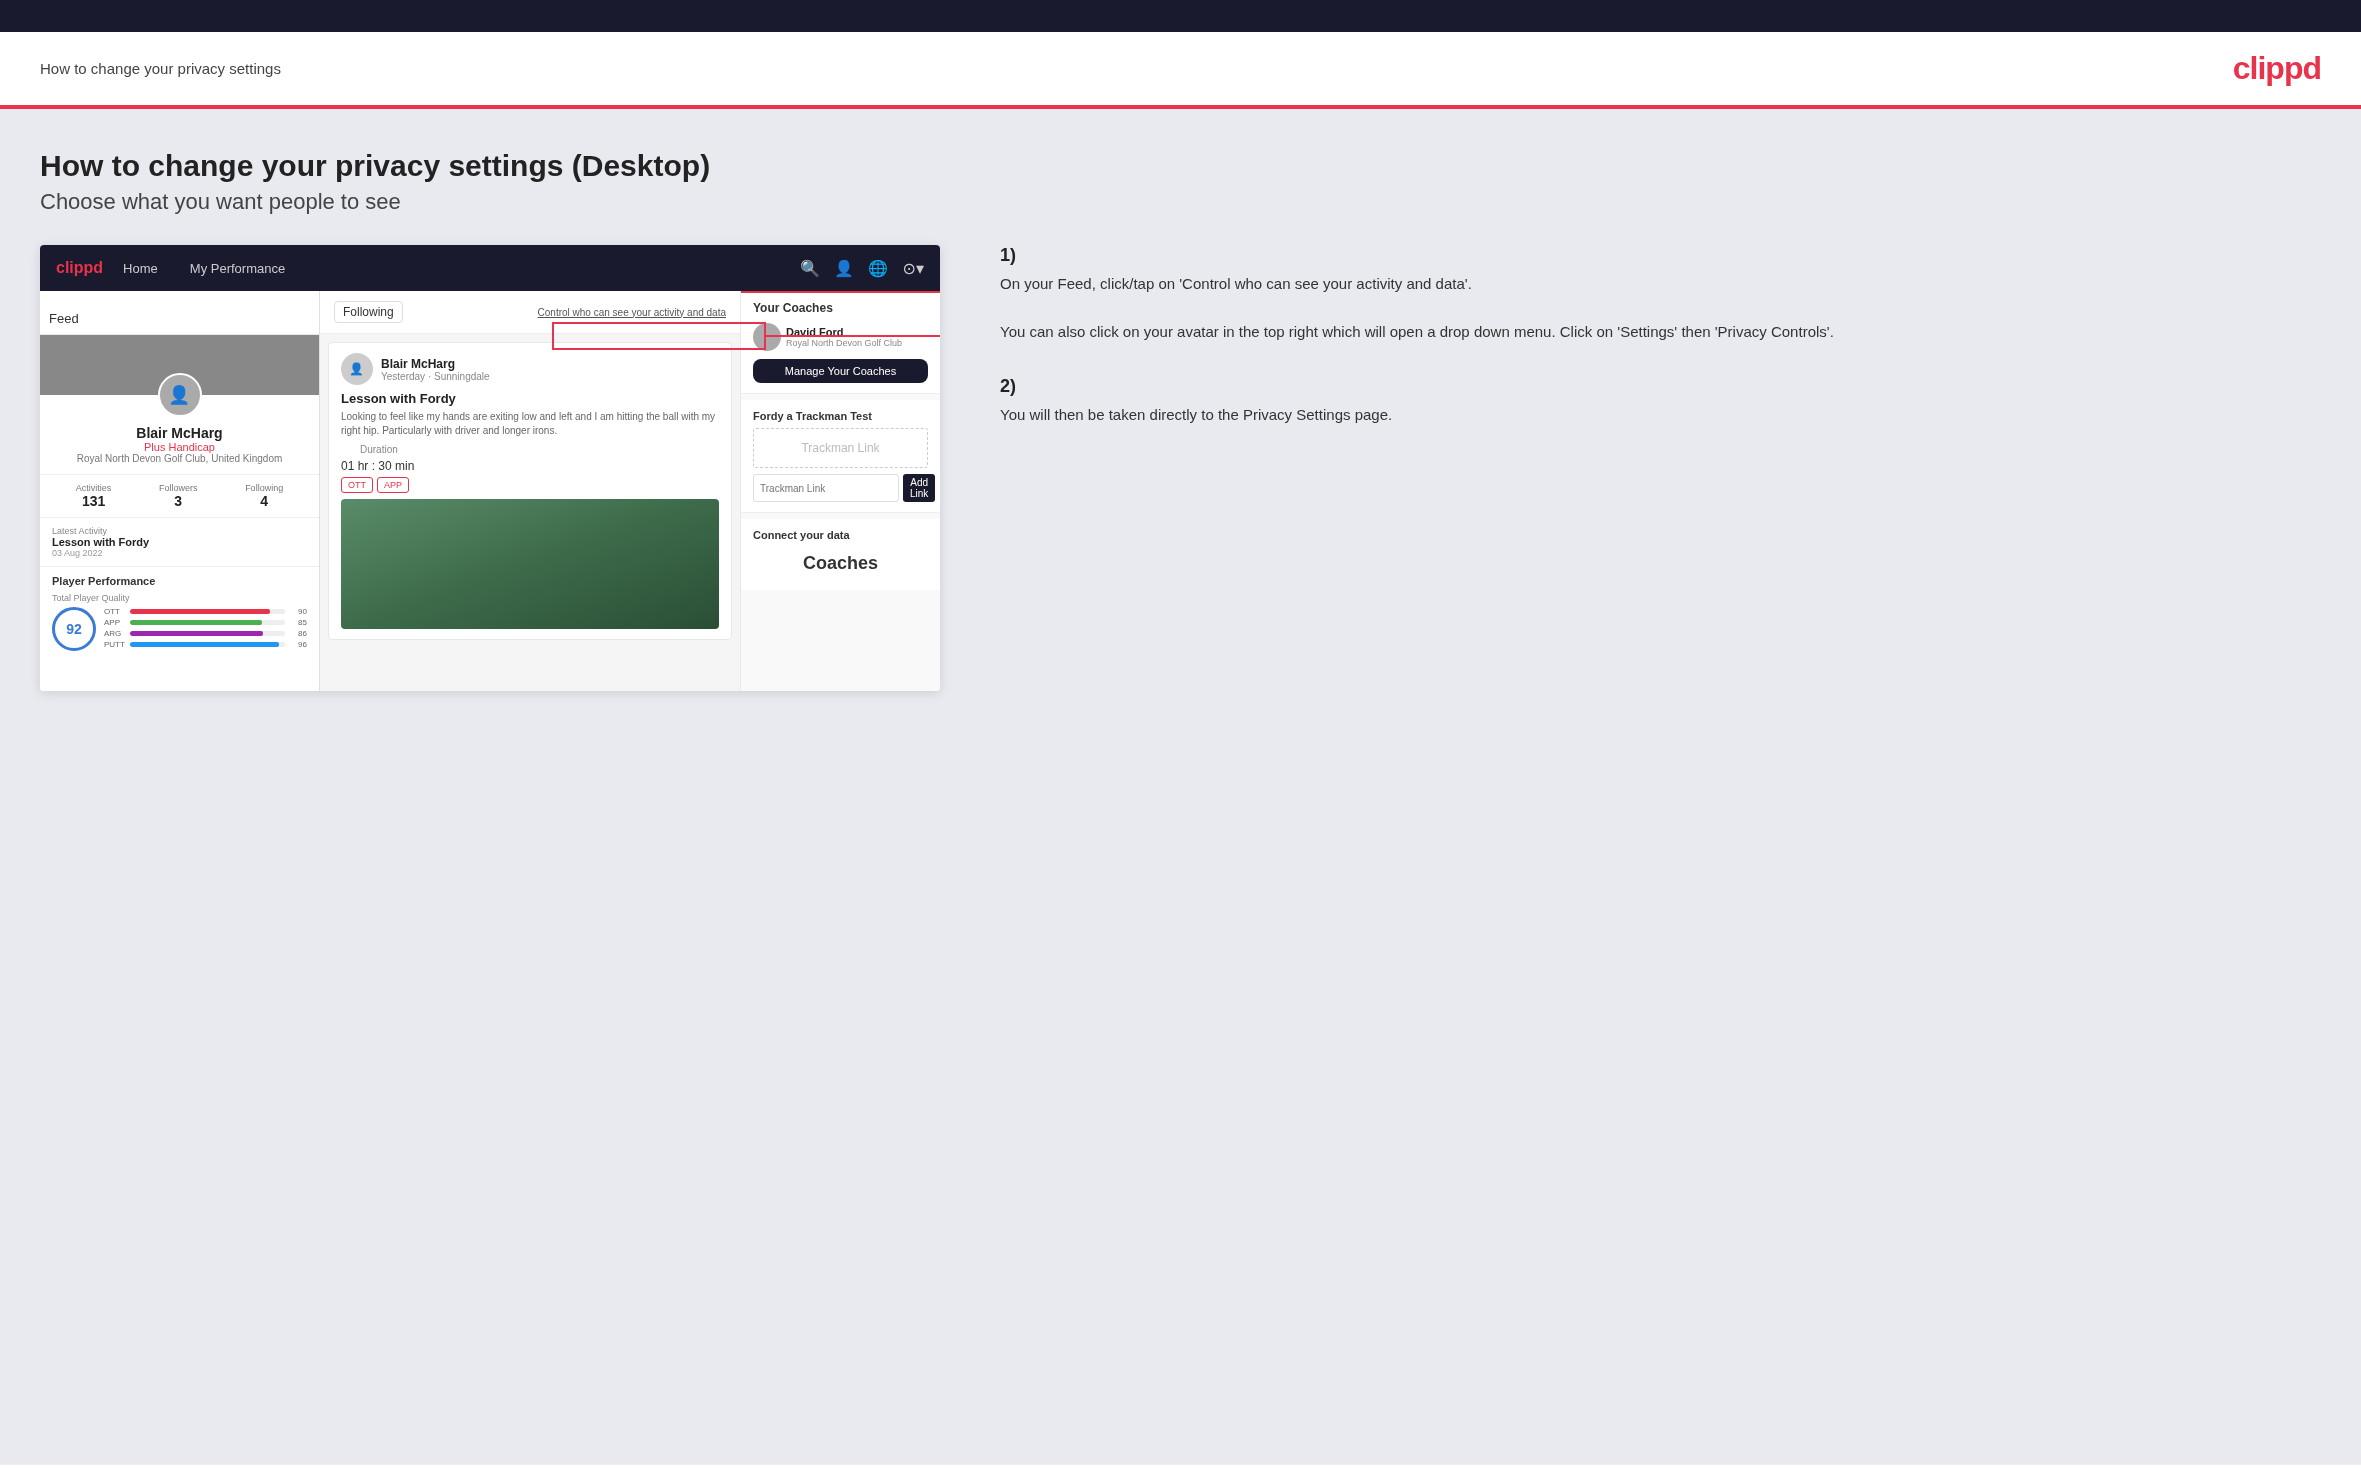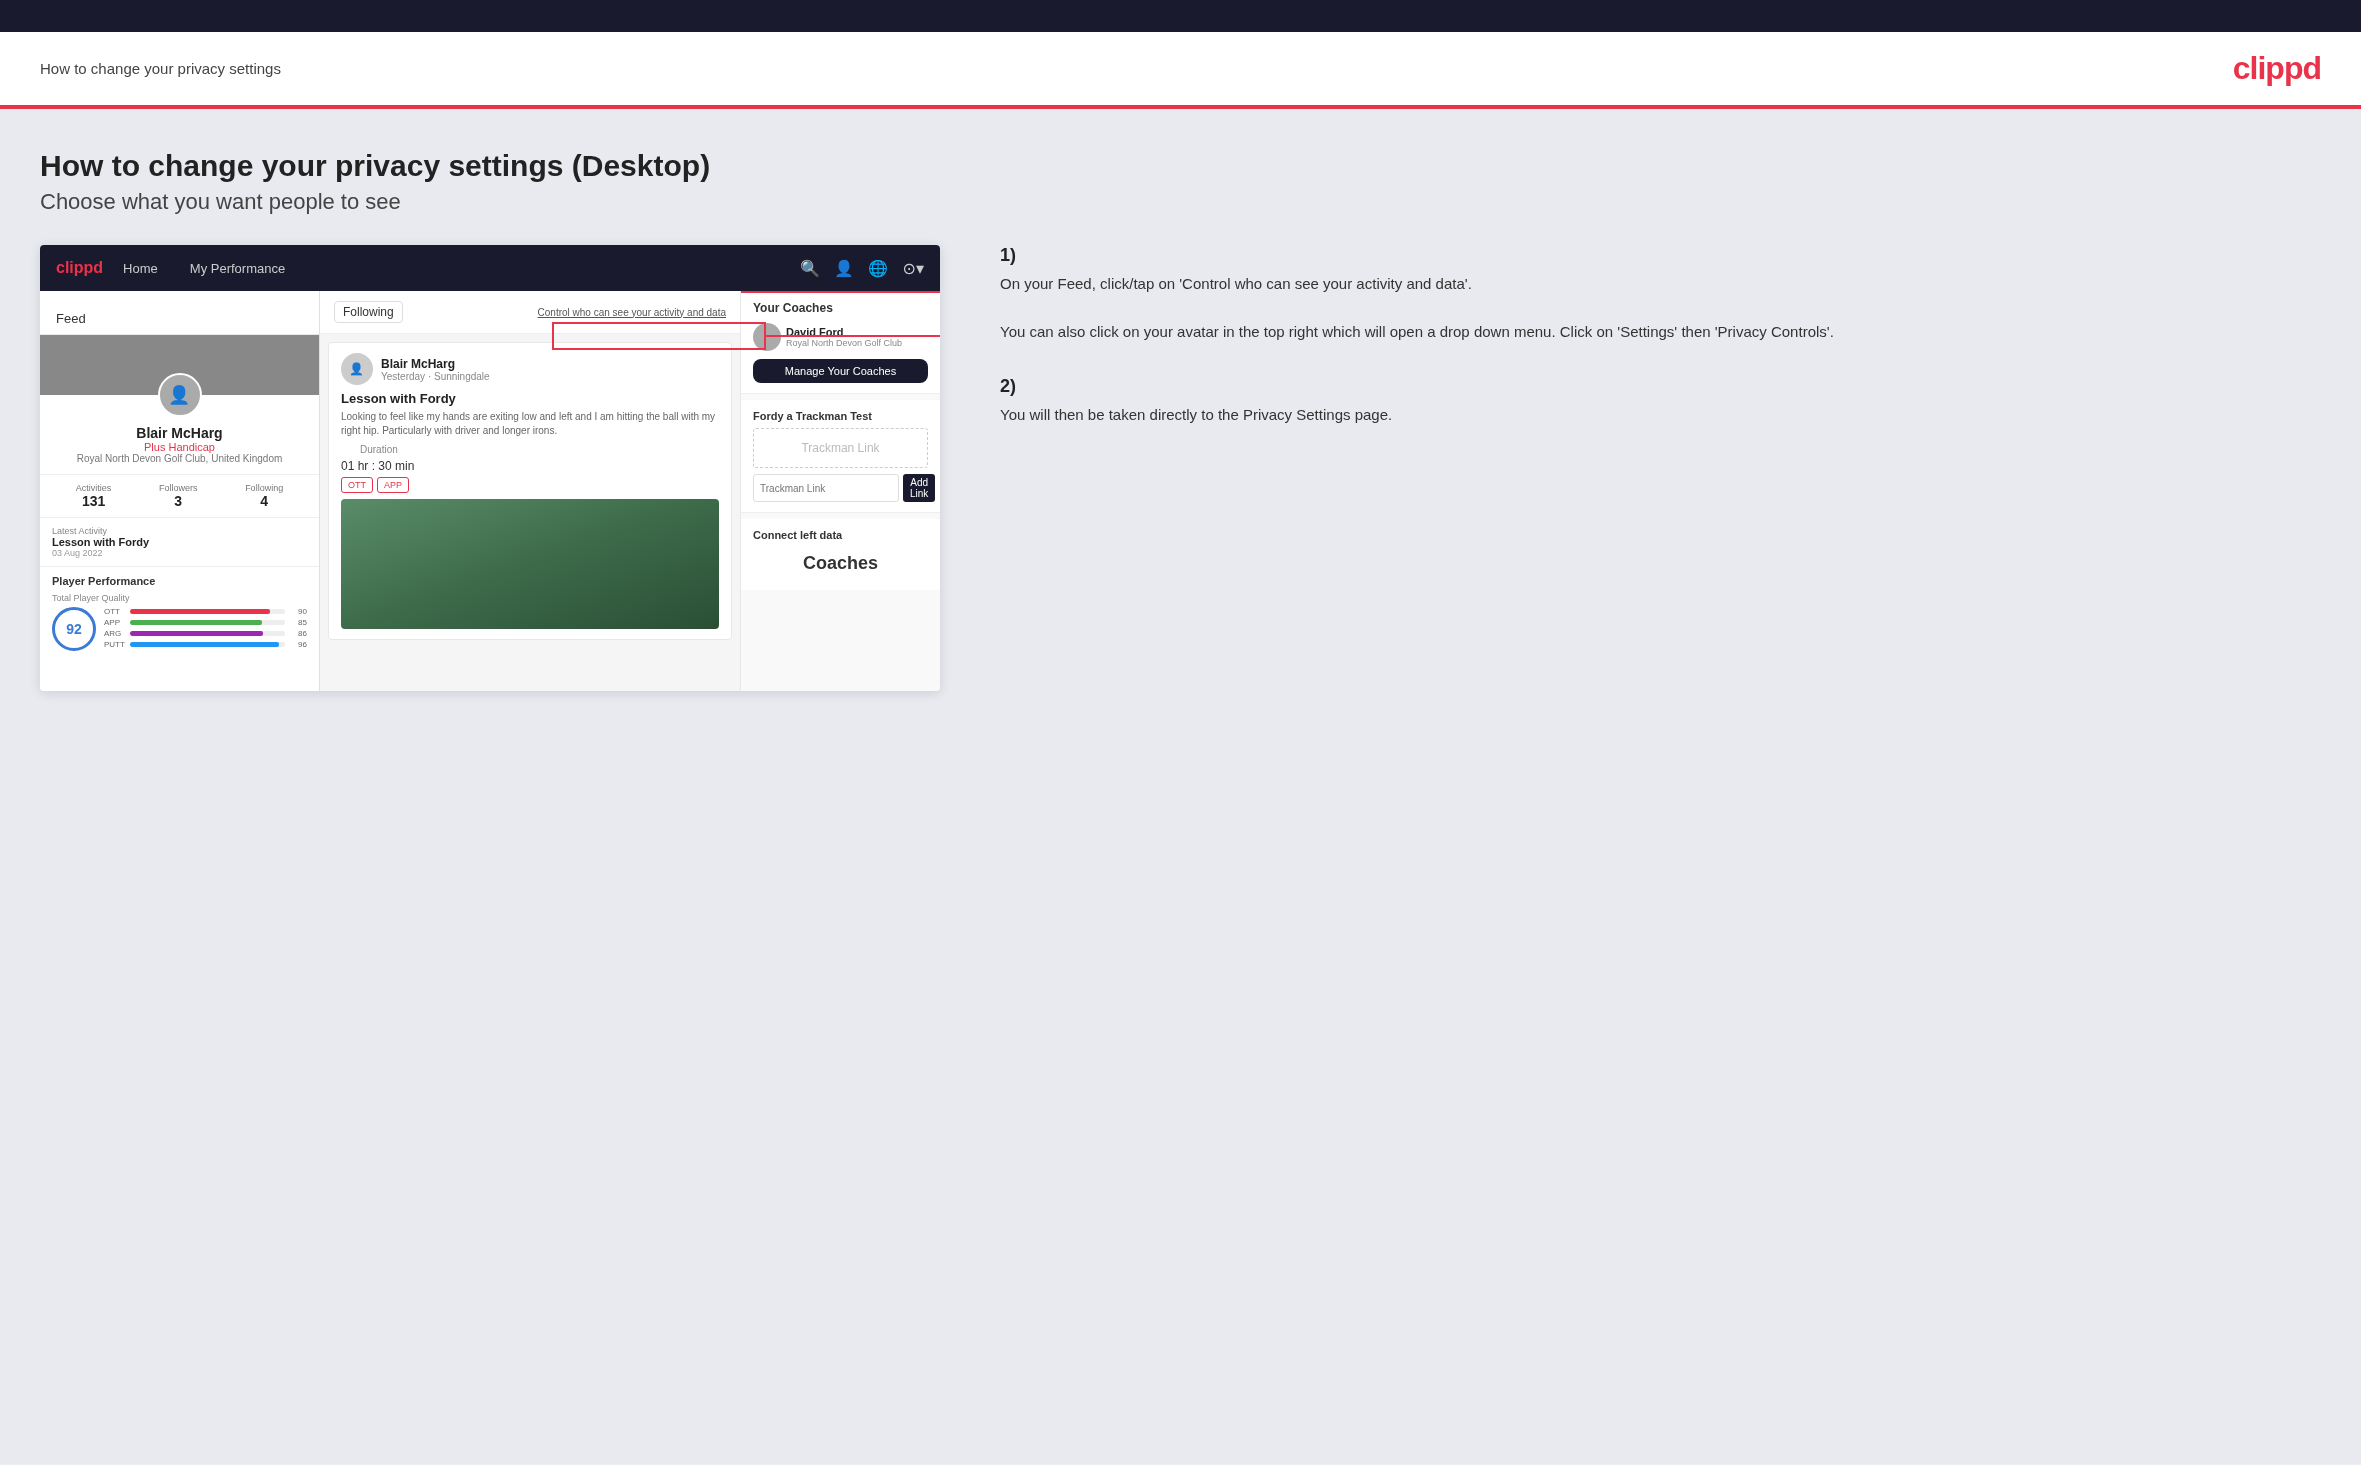--- a/index.html
+++ b/index.html
@@ -117,21 +117,21 @@
       width: 280px;
       flex-shrink: 0;
       background: #fff;
       border-right: 1px solid #e0e0e0;
       padding: 12px 0;
     }
 
     .feed-tab {
       font-size: 13px;
       color: #333;
-      padding: 8px 16px;
+      padding: 8px 9px;
       border-bottom: 1px solid #e8e8e8;
     }
 
     .profile-cover {
       background: #888;
       height: 60px;
       position: relative;
       margin-bottom: 30px;
     }
 
@@ -736,21 +736,21 @@
           <div class="trackman-section">
             <div class="trackman-title">Fordy a Trackman Test</div>
             <div class="trackman-placeholder">Trackman Link</div>
             <div class="trackman-input-row">
               <input class="trackman-input" placeholder="Trackman Link" readonly="" style="">
               <button class="add-link-btn">Add Link</button>
             </div>
           </div>
 
           <div class="connect-section">
-            <div class="connect-title">Connect left data</div>
+            <div class="connect-title">Connect your data</div>
             <div class="arccos-logo">Coaches</div>
           </div>
         </div>
 
       </div>
 
       <div style="
         position:absolute;
         top:77px;
         left:512px;

